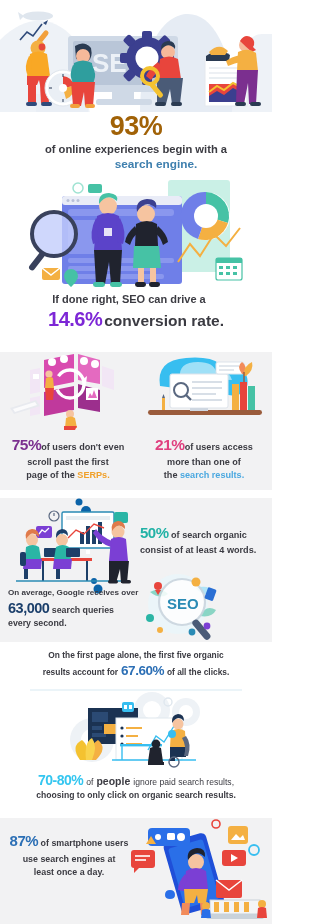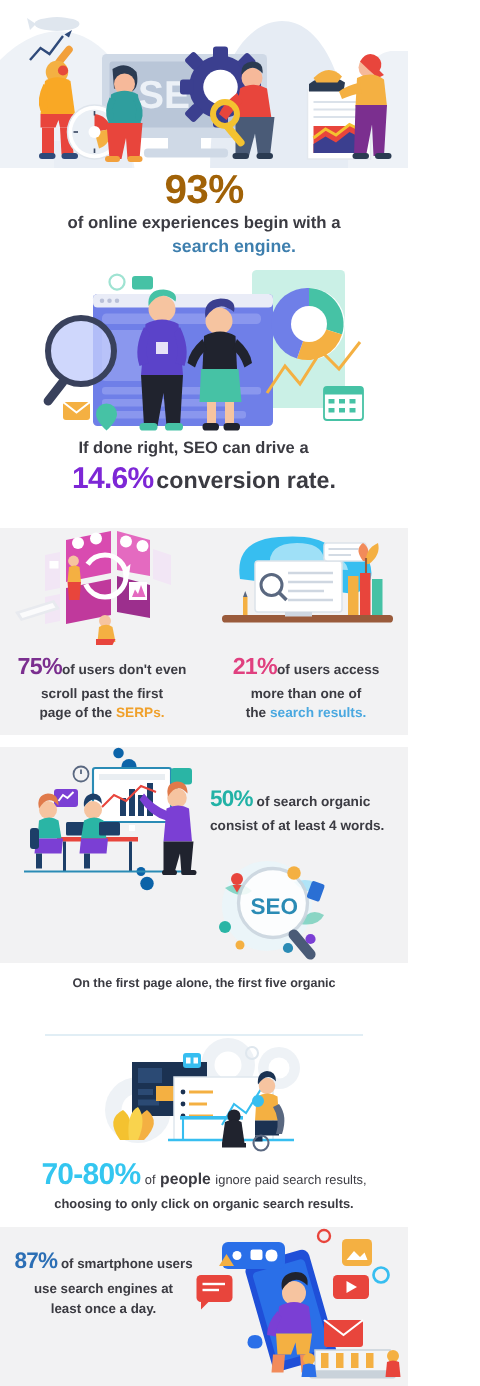--- a/index.html
+++ b/index.html
@@ -77,21 +77,21 @@
   
   #b67 { top: 650px; height: 40px; }
   #b67 .l1 { font-size: 8.4px; text-align:center; }
   #b67 .row { display:flex; align-items:baseline; justify-content:center; gap:3px; margin-top:2px;}
   #b67 .num { font-size: 13.5px; color: #2c6fb5; }
   #b67 .seg { font-size: 8.4px; font-weight:bold; color:#3b3b42;}
 
   
   #b7080 { top: 772px; height: 40px; }
   #b7080 .row { display:flex; align-items:baseline; justify-content:center; gap:3px;}
-  #b7080 .num { font-size: 20px; color: #34c6f0; }
+  #b7080 .num { font-size: 14px; color: #34c6f0; }
   #b7080 .people { font-size: 10.5px; font-weight:bold; color:#3b3b42;}
   #b7080 .rest { font-size: 8.6px; font-weight:normal; color:#3b3b42;}
   #b7080 .l2 { font-size: 8.6px; text-align:center; margin-top:2px;}
 
   
   #b87 { top: 838px; height: 70px; }
   #b87 .wrap { position:absolute; left: 6px; top: 12px; width: 126px; text-align:center;}
   #b87 .num { font-size: 15px; color: #2c6fb5; }
   #b87 .t { font-size: 8.9px; line-height:1.5; }
 </style>
@@ -478,24 +478,37 @@
         <circle cx="160" cy="138" r="3" fill="#f4b042"></circle>
         <circle cx="192" cy="140" r="3.4" fill="#2a8bb5"></circle>
       </g>
     </svg>
 
     <div class="fifty txt">
       <span class="stat num">50%</span> <span>of search organic</span><br>
       <span>consist of at least 4 words.</span>
     </div>
 
+    <div class="sixty txt">
+      <div class="l1">On average, Google receives over</div>
+      <div class="l2">
+        <span class="stat num">63,000</span>
+        <span>search queries</span><br>
+        <span>every second.</span>
+      </div>
+    </div>
   </div>
 
   <div class="band white" id="b67">
     <div class="txt l1">On the first page alone, the first five organic</div>
+    <div class="row">
+      <span class="seg">results account for</span>
+      <span class="stat num">67.60%</span>
+      <span class="seg">of all the clicks.</span>
+    </div>
   </div>
 
   <div class="band white" style="top:688px;height:86px;">
     <svg class="ill" width="272" height="86" viewBox="0 0 272 86">
       <rect width="272" height="86" fill="#fff"></rect>
       <line x1="30" y1="2" x2="242" y2="2" stroke="#d7e9f2" stroke-width="1"></line>
 
       <g fill="#eef2f6">
         <circle cx="152" cy="22" r="18"></circle>
         <circle cx="186" cy="24" r="14"></circle>

